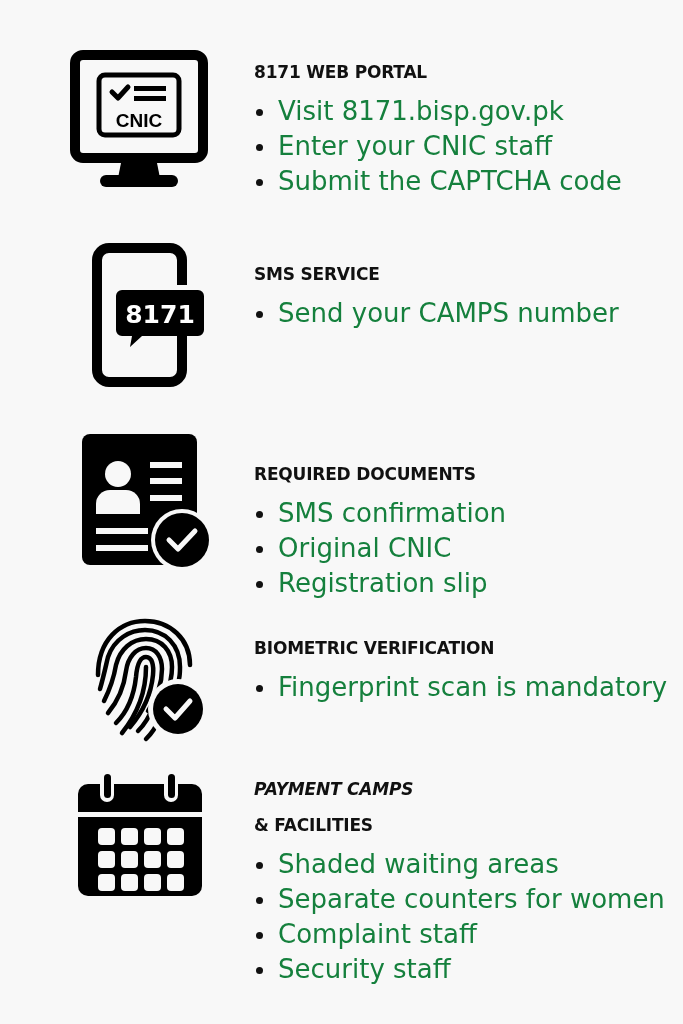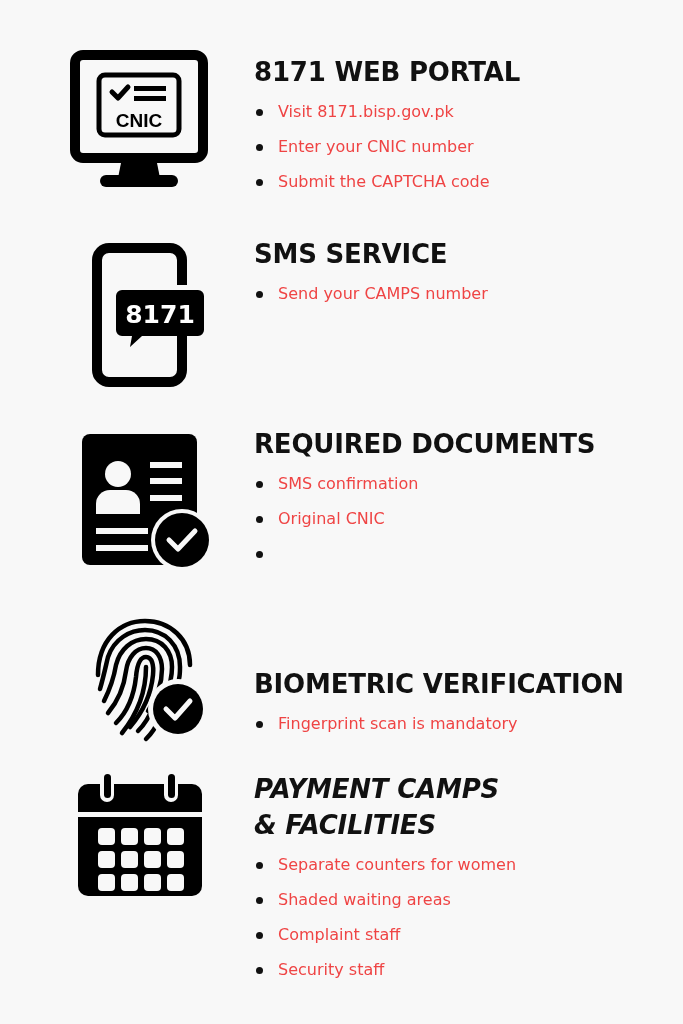--- a/index.html
+++ b/index.html
@@ -19,39 +19,39 @@
       position: absolute;
       display: block;
     }
     .text-block {
       position: absolute;
       left: 254px;
     }
     .heading {
       font-family: "DejaVu Sans", sans-serif;
       font-weight: bold;
-      font-size: 26px;
+      font-size: 17px;
       line-height: 36px;
       letter-spacing: -0.2px;
       color: #111111;
       margin: 0;
       white-space: nowrap;
     }
     .bullets {
       list-style: none;
       margin: 4px 0 0 0;
       padding: 0;
     }
     .bullets li {
       position: relative;
-      font-size: 16px;
+      font-size: 26px;
       line-height: 35px;
       padding-left: 24px;
       white-space: nowrap;
-      color: #ef4444;
+      color: #15803d;
     }
     .bullets li .dot {
       position: absolute;
       left: 2px;
       top: 15px;
       width: 7px;
       height: 7px;
       border-radius: 50%;
       background: #111111;
     }
@@ -74,41 +74,41 @@
     <rect x="64" y="36" width="32" height="5" fill="#000"></rect>
     <rect x="64" y="46" width="32" height="5" fill="#000"></rect>
 
     <text x="69" y="77" text-anchor="middle" font-family="Liberation Sans, sans-serif" font-weight="bold" font-size="19" fill="#000">CNIC</text>
   </svg>
 
   <div class="text-block" style="top:54px;">
     <h2 class="heading">8171 WEB PORTAL</h2>
     <ul class="bullets">
       <li><span class="dot"></span><span>Visit 8171.bisp.gov.pk</span></li>
-      <li><span class="dot"></span><span>Enter your CNIC number</span></li>
+      <li><span class="dot"></span><span>Enter your CNIC staff</span></li>
       <li><span class="dot"></span><span>Submit the CAPTCHA code</span></li>
     </ul>
   </div>
 </div>
 
 <div>
   <svg class="icon" style="left:92px; top:243px;" width="115" height="145" viewBox="0 0 115 145">
 
     <rect x="5" y="5" width="85" height="134" rx="12" ry="12" fill="none" stroke="#000" stroke-width="10"></rect>
 
     <rect x="35" y="13" width="26" height="5" rx="2.5" fill="#f8f8f8" stroke="none"></rect>
 
     <circle cx="47.5" cy="129" r="4" fill="#f8f8f8"></circle>
 
     <path d="M30 45 H110 a8 8 0 0 1 8 8 V87 a8 8 0 0 1 -8 8 H50 L36 108 L38 95 H30 a8 8 0 0 1 -8 -8 V53 a8 8 0 0 1 8 -8 Z" fill="#f8f8f8" transform="translate(-3,-3) scale(1.0)"></path>
     <path d="M30 47 H106 a6 6 0 0 1 6 6 V87 a6 6 0 0 1 -6 6 H50 L38 104 L40 93 H30 a6 6 0 0 1 -6 -6 V53 a6 6 0 0 1 6 -6 Z" fill="#000"></path>
     <text x="68" y="80" text-anchor="middle" font-family="DejaVu Sans, sans-serif" font-weight="bold" font-size="25" fill="#fff">8171</text>
   </svg>
 
-  <div class="text-block" style="top:236px;">
+  <div class="text-block" style="top:256px;">
     <h2 class="heading">SMS SERVICE</h2>
     <ul class="bullets">
       <li><span class="dot"></span><span>Send your CAMPS number</span></li>
     </ul>
   </div>
 </div>
 
 <div>
   <svg class="icon" style="left:80px; top:432px;" width="135" height="140" viewBox="0 0 135 140">
 
@@ -123,26 +123,26 @@
     <rect x="70" y="63" width="32" height="6" fill="#f8f8f8"></rect>
 
     <rect x="16" y="96" width="52" height="6" fill="#f8f8f8"></rect>
     <rect x="16" y="113" width="52" height="6" fill="#f8f8f8"></rect>
 
     <circle cx="102" cy="108" r="31" fill="#f8f8f8"></circle>
     <circle cx="102" cy="108" r="27" fill="#000"></circle>
     <path d="M89 108 L98 117 L115 99" fill="none" stroke="#f8f8f8" stroke-width="5" stroke-linecap="round" stroke-linejoin="round"></path>
   </svg>
 
-  <div class="text-block" style="top:426px;">
+  <div class="text-block" style="top:456px;">
     <h2 class="heading">REQUIRED DOCUMENTS</h2>
     <ul class="bullets">
       <li><span class="dot"></span><span>SMS confirmation</span></li>
       <li><span class="dot"></span><span>Original CNIC</span></li>
-      <li><span class="dot"></span></li>
+      <li><span class="dot"></span><span>Registration slip</span></li>
     </ul>
   </div>
 </div>
 
 <div>
   <svg class="icon" style="left:90px; top:615px;" width="120" height="130" viewBox="0 0 120 130">
     <g fill="none" stroke="#000" stroke-width="4.5" stroke-linecap="round">
       <path d="M8 60 C8 25 30 6 55 6 C80 6 100 24 100 50"></path>
       <path d="M10 74 C14 60 16 50 18 42 C24 24 40 15 55 15 C75 15 90 30 90 52 C90 56 90 60 89 64"></path>
       <path d="M14 86 C20 74 24 62 26 50 C30 34 42 24 56 24 C72 24 82 36 82 52 C82 60 80 70 76 80"></path>
@@ -151,21 +151,21 @@
       <path d="M56 52 C56 76 48 98 32 118"></path>
       <path d="M48 116 C56 108 60 100 63 92"></path>
       <path d="M56 124 C62 118 66 112 68 106"></path>
     </g>
 
     <circle cx="88" cy="94" r="30" fill="#f8f8f8"></circle>
     <circle cx="88" cy="94" r="25" fill="#000"></circle>
     <path d="M76 94 L85 103 L100 86" fill="none" stroke="#f8f8f8" stroke-width="5" stroke-linecap="round" stroke-linejoin="round"></path>
   </svg>
 
-  <div class="text-block" style="top:666px;">
+  <div class="text-block" style="top:630px;">
     <h2 class="heading">BIOMETRIC VERIFICATION</h2>
     <ul class="bullets">
       <li><span class="dot"></span><span>Fingerprint scan is mandatory</span></li>
     </ul>
   </div>
 </div>
 
 <div>
   <svg class="icon" style="left:76px; top:772px;" width="130" height="128" viewBox="0 0 130 128">
 
@@ -190,22 +190,22 @@
       <rect x="22" y="102" width="17" height="17" rx="4"></rect>
       <rect x="45" y="102" width="17" height="17" rx="4"></rect>
       <rect x="68" y="102" width="17" height="17" rx="4"></rect>
       <rect x="91" y="102" width="17" height="17" rx="4"></rect>
     </g>
   </svg>
 
   <div class="text-block" style="top:771px;">
     <h2 class="heading">
       <span style="display:block;font-style:italic;">PAYMENT CAMPS</span>
-      <span style="display:block;font-style:italic;">&amp; FACILITIES</span>
+      <span style="display:block;">&amp; FACILITIES</span>
     </h2>
     <ul class="bullets">
+      <li><span class="dot"></span><span>Shaded waiting areas</span></li>
       <li><span class="dot"></span><span>Separate counters for women</span></li>
-      <li><span class="dot"></span><span>Shaded waiting areas</span></li>
       <li><span class="dot"></span><span>Complaint staff</span></li>
       <li><span class="dot"></span><span>Security staff</span></li>
     </ul>
   </div>
 </div>
 
 </body></html>

